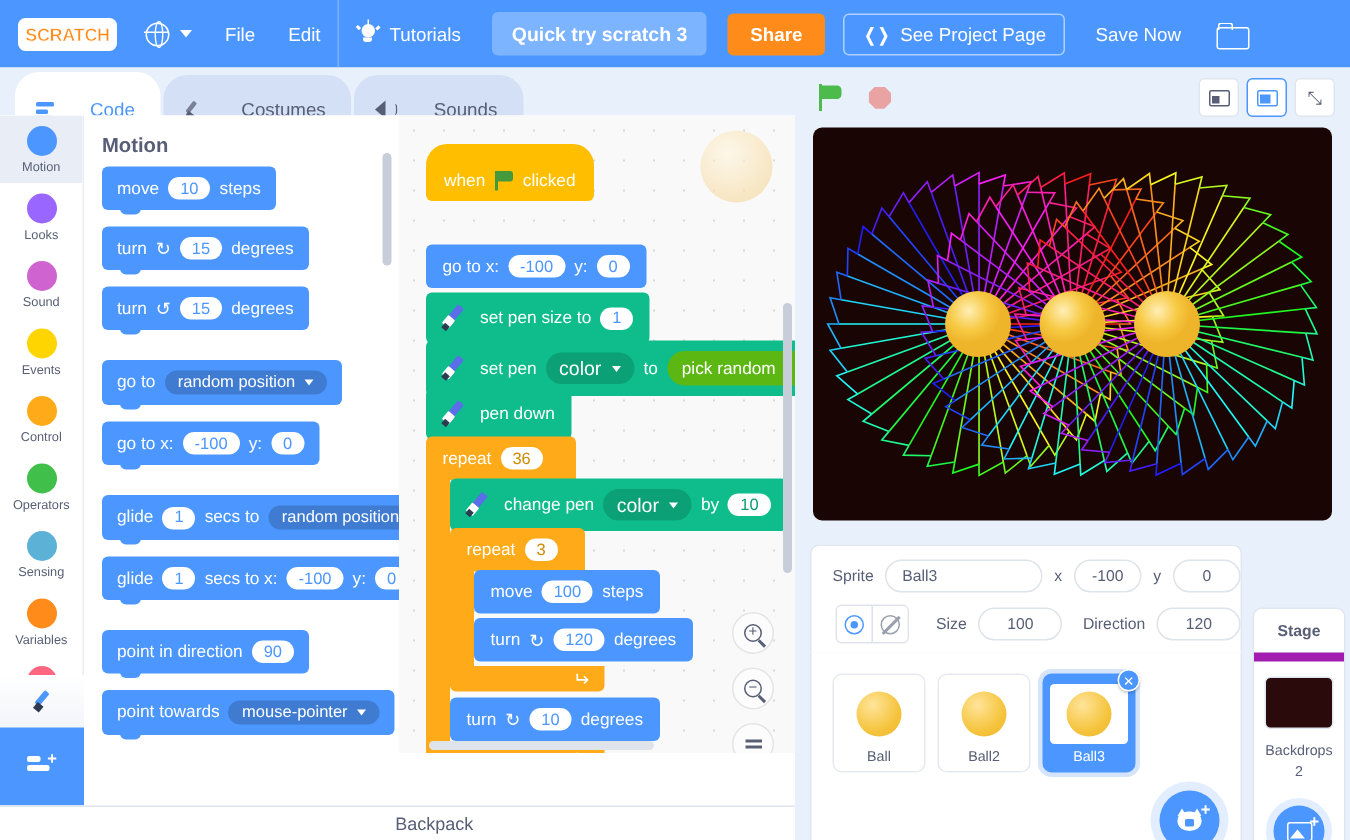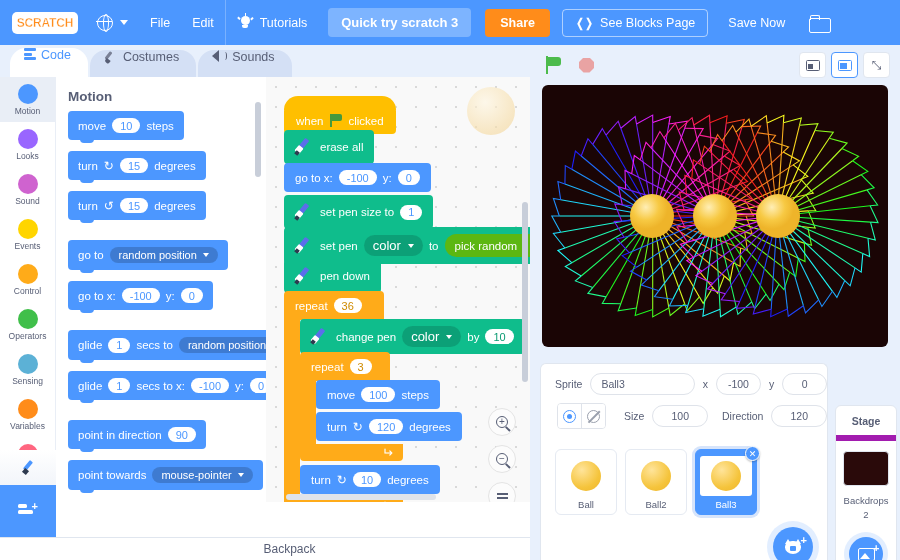--- a/index.html
+++ b/index.html
@@ -92,21 +92,21 @@
   .avatar .eye { position:absolute; left:13px; top:11px; width:3px;height:3px;
     border-radius:50%; background:#6a8cc0;}
   .user-name { color:#fff; font-size:12.5px; margin-left:9px; }
 
   
   .tabbar {
     position:absolute; top:45px; left:0; width:530px; height:35px;
     background:#e8f0fc; display:flex; align-items:flex-end; padding-left:10px;
   }
   .tab {
-    display:flex; align-items:flex-start; gap:5px;
+    display:flex; align-items:flex-end; gap:24px;
     height:30px; padding: 0 17px 0 14px;
     border-radius: 16px 16px 0 0; font-size:12.5px; color:#575e75;
     background:#d4e0f5; cursor:pointer; margin-right:2px;
   }
   .tab.active { background:#fff; color:#4c97ff; font-weight:normal; height:32px;}
   .ico-code { display:flex;flex-direction:column;gap:1.5px; }
   .ico-code i { display:block; background:#4c97ff; height:3px; border-radius:1px;}
   .ico-code i:nth-child(1){width:12px;}
   .ico-code i:nth-child(2){width:8px;}
   .ico-code i:nth-child(3){width:12px;}
@@ -412,21 +412,21 @@
         <div class="ray" style="left:8px;top:-1px;"></div>
         <div class="ray" style="left:1px;top:3px;transform:rotate(-45deg);"></div>
         <div class="ray" style="right:1px;top:3px;transform:rotate(45deg);"></div>
       </div>
       <span>Tutorials</span>
     </div>
     <div class="btn-quicktry">Quick try scratch 3</div>
     <div class="btn-share">Share</div>
     <div class="btn-projpage">
       <span class="ico-comm">❬❭</span>
-      <span>See Blocks Page</span>
+      <span>See Project Page</span>
     </div>
     <div class="btn-savenow">Save Now</div>
     <div class="folder-ico"></div>
   </div>
 
   <div class="tabbar">
     <div class="tab active">
       <span class="ico-code">
           <i></i>
           <i></i>
@@ -575,28 +575,20 @@
 
       <div class="sblk hat" style="left:18px; top:28px;">
         <span>when</span>
         <span class="flag">
             <span class="p"></span>
             <span class="f"></span>
           </span>
         <span>clicked</span>
       </div>
 
-      <div class="sblk pen-blk" style="left:18px; top:53px;">
-        <span class="penicon">
-            <span class="body"></span>
-            <span class="tipw"></span>
-            <span class="tipb"></span>
-          </span>
-        <span>erase all</span>
-      </div>
 
       <div class="sblk mot-blk" style="left:18px; top:86px;">
         <span>go to x:</span>
         <span class="wht-oval">-100</span>
         <span>y:</span>
         <span class="wht-oval">0</span>
       </div>
 
       <div class="sblk pen-blk" style="left:18px; top:118px;">
         <span class="penicon">

